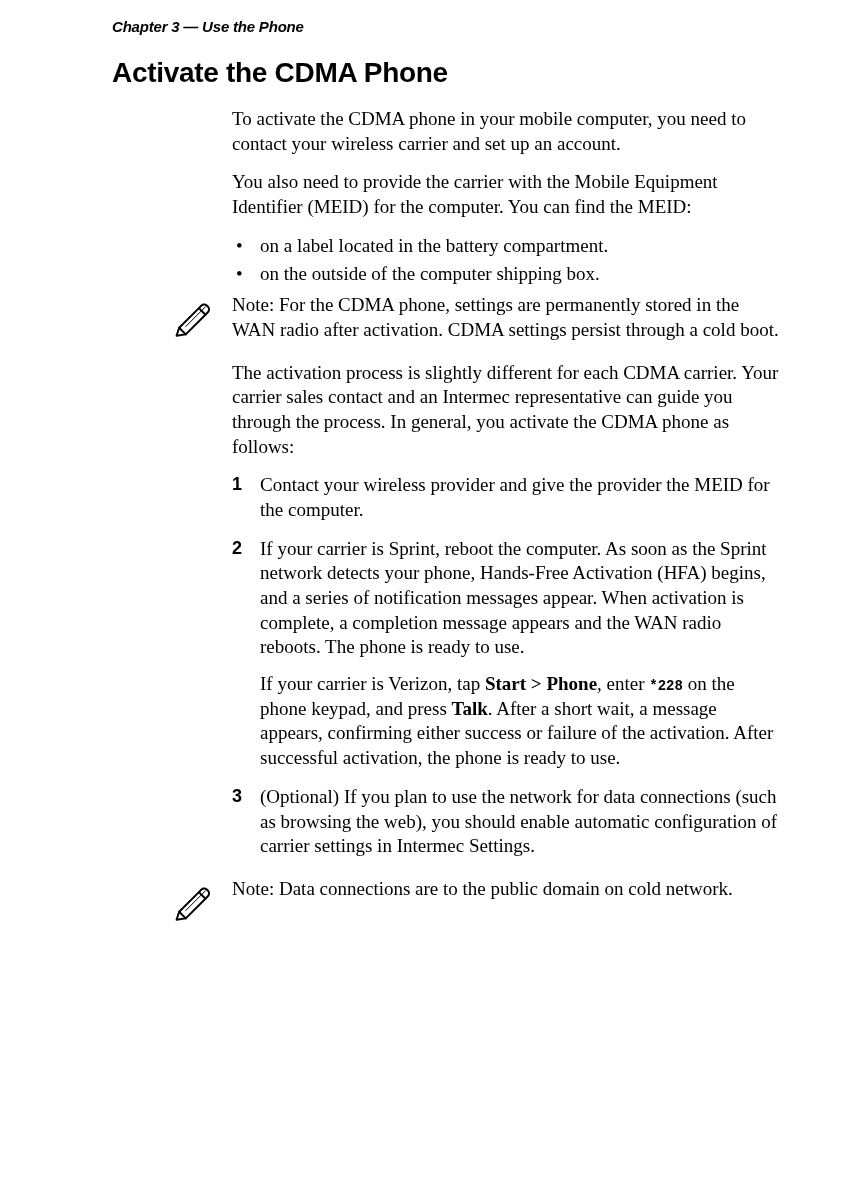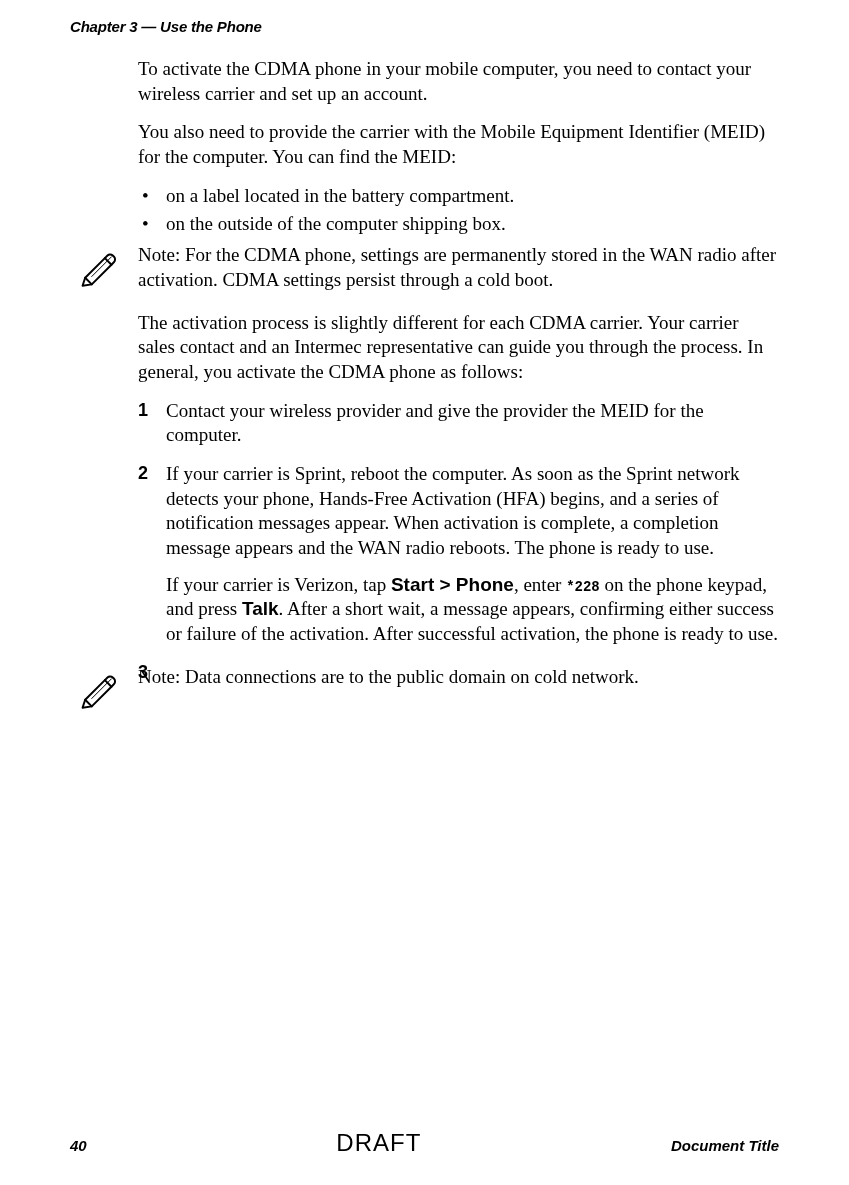--- a/index.html
+++ b/index.html
@@ -11,39 +11,39 @@
       height: 1185px;
       background: #fff;
       position: relative;
       font-family: Georgia, "Times New Roman", serif;
       color: #000;
     }
     .page {
       position: relative;
       width: 100%;
       height: 100%;
-      padding: 18px 70px 0 70px;
+      padding: 18px 70px 0 112px;
     }
     .chapter-header {
       font-family: Arial, Helvetica, sans-serif;
       font-weight: bold;
       font-style: italic;
       font-size: 15px;
       letter-spacing: -0.2px;
       margin-bottom: 22px;
     }
     h1.section-title {
       font-family: Arial, Helvetica, sans-serif;
       font-weight: 800;
       font-size: 28px;
       letter-spacing: -0.3px;
       margin: 0 0 18px 0;
     }
     .body-block {
-      margin-left: 68px;
+      margin-left: 120px;
       font-size: 19px;
       line-height: 1.3;
     }
     .body-block p {
       margin: 0 0 14px 0;
     }
     .bullet-list {
       margin: 0 0 6px 0;
       padding: 0;
       list-style: none;
@@ -67,21 +67,21 @@
     .note-icon {
       position: absolute;
       left: -62px;
       top: 2px;
       width: 42px;
       height: 42px;
     }
     .note-text { }
     .bold { font-weight: normal; }
     .sans-bold {
-      font-family: Liberation Sans, sans-serif;
+      font-family: Liberation Serif, serif;
       font-weight: bold;
     }
     .mono {
       font-family: "Courier New", monospace;
       font-size: 14px;
       font-weight: bold;
     }
     .num-list {
       margin: 0;
       padding: 0;
@@ -124,20 +124,21 @@
       letter-spacing: 1px;
     }
   </style>
 </head>
 <body>
 
 <div class="page">
 
   <div class="chapter-header">Chapter 3 — Use the Phone</div>
 
+  <h1 class="section-title">Activate the CDMA Phone</h1>
 
   <div class="body-block">
 
     <p>To activate the CDMA phone in your mobile computer, you need to contact your wireless carrier and set up an account.</p>
 
     <p>You also need to provide the carrier with the Mobile Equipment Identifier (MEID) for the computer. You can find the MEID:</p>
 
     <ul class="bullet-list">
       <li>on a label located in the battery compartment.</li>
       <li>on the outside of the computer shipping box.</li>
@@ -163,37 +164,33 @@
         <span class="num">1</span>
         <span>Contact your wireless provider and give the provider the MEID for the computer.</span>
       </li>
       <li>
         <span class="num">2</span>
         <span>If your carrier is Sprint, reboot the computer. As soon as the Sprint network detects your phone, Hands-Free Activation (HFA) begins, and a series of notification messages appear. When activation is complete, a completion message appears and the WAN radio reboots. The phone is ready to use.</span>
         <div class="sub-para"><span>If your carrier is Verizon, tap </span><span class="sans-bold">Start &gt; Phone</span><span>, enter </span><span class="mono">*228</span><span> on the phone keypad, and press </span><span class="sans-bold">Talk</span><span>. After a short wait, a message appears, confirming either success or failure of the activation. After successful activation, the phone is ready to use.</span></div>
       </li>
       <li>
         <span class="num">3</span>
+        <span>(Optional) If you plan to use the network for data connections (such as browsing the web), you should enable automatic configuration of carrier settings in Intermec Settings.</span>
       </li>
     </ol>
 
     <div class="note-row" style="margin-top:18px;">
       <svg class="note-icon" viewBox="0 0 64 64">
         <g fill="none" stroke="#000" stroke-width="3" stroke-linejoin="round" stroke-linecap="round">
           <path d="M14 50 L44 20 L54 30 L24 60 L10 62 Z"></path>
           <path d="M14 50 L24 60"></path>
           <path d="M44 20 L48 16 C50 14 54 14 56 16 L58 18 C60 20 60 24 58 26 L54 30"></path>
           <path d="M20 44 L50 14" stroke-width="1.5"></path>
           <path d="M24 48 L54 18" stroke-width="1.5"></path>
         </g>
       </svg>
       <p class="note-text"><span class="bold">Note:</span><span> Data connections are to the public domain on cold network.</span></p>
     </div>
 
   </div>
 
-  <div class="footer">
-    <span>40</span>
-    <span class="draft">DRAFT</span>
-    <span>Document Title</span>
-  </div>
 
 </div>
 
 </body></html>

